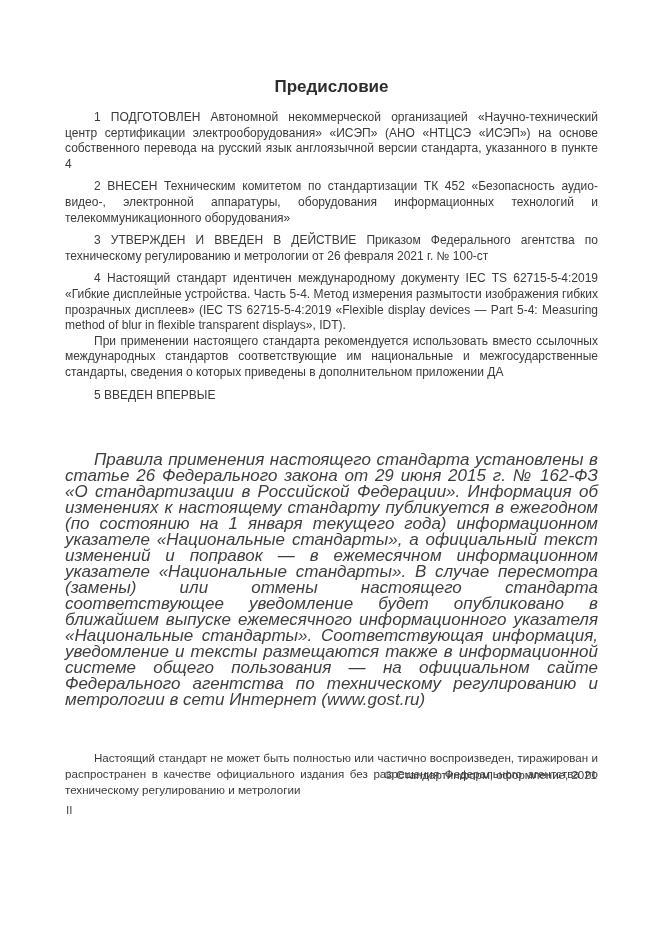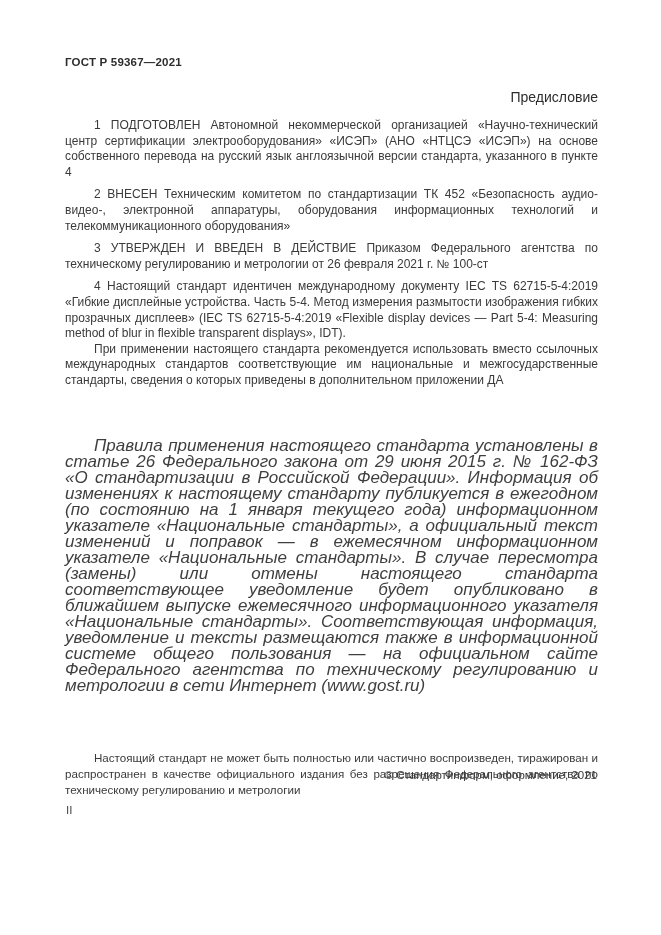--- a/index.html
+++ b/index.html
@@ -19,23 +19,23 @@
   .content {
     padding: 56px 63px 0 65px;
   }
   .doc-code {
     font-size: 11.5px;
     font-weight: 700;
     color: #2d2d2d;
     letter-spacing: 0.2px;
   }
   .section-title {
-    font-size: 14px;
-    font-weight: 400;
-    text-align: right;
+    font-size: 17px;
+    font-weight: 700;
+    text-align: center;
     color: #2d2d2d;
     margin: 21px 0 13px 0;
   }
   p.fw {
     font-size: 12px;
     line-height: 15.6px;
     text-align: justify;
     text-indent: 29px;
     margin: 0 0 7px 0;
   }
@@ -76,34 +76,34 @@
     left: 66px;
     font-size: 11.5px;
     color: #4a4a4a;
   }
 </style>
 </head>
 <body>
 
 <div class="page">
   <div class="content">
-    <div class="doc-code">ГОСТ Р 59367—2021</div>
 
     <div class="section-title">Предисловие</div>
 
     <p class="fw">1 ПОДГОТОВЛЕН Автономной некоммерческой организацией «Научно-технический центр сертификации электрооборудования» «ИСЭП» (АНО «НТЦСЭ «ИСЭП») на основе собственного перевода на русский язык англоязычной версии стандарта, указанного в пункте 4</p>
 
     <p class="fw">2 ВНЕСЕН Техническим комитетом по стандартизации ТК 452 «Безопасность аудио- видео-, электронной аппаратуры, оборудования информационных технологий и телекоммуникационного оборудования»</p>
 
     <p class="fw">3 УТВЕРЖДЕН И ВВЕДЕН В ДЕЙСТВИЕ Приказом Федерального агентства по техническому регулированию и метрологии от 26 февраля 2021 г. № 100-ст</p>
 
     <p class="fw tight">4 Настоящий стандарт идентичен международному документу IEC TS 62715-5-4:2019 «Гибкие дисплейные устройства. Часть 5-4. Метод измерения размытости изображения гибких прозрачных дисплеев» (IEC TS 62715-5-4:2019 «Flexible display devices — Part 5-4: Measuring method of blur in flexible transparent displays», IDT).</p>
 
     <p class="fw">При применении настоящего стандарта рекомендуется использовать вместо ссылочных международных стандартов соответствующие им национальные и межгосударственные стандарты, сведения о которых приведены в дополнительном приложении ДА</p>
 
+    <p class="fw">5 ВВЕДЕН ВПЕРВЫЕ</p>
 
     <p class="legal">Правила применения настоящего стандарта установлены в статье 26 Федерального закона от 29 июня 2015 г. № 162-ФЗ «О стандартизации в Российской Федерации». Информация об изменениях к настоящему стандарту публикуется в ежегодном (по состоянию на 1 января текущего года) информационном указателе «Национальные стандарты», а официальный текст изменений и поправок — в ежемесячном информационном указателе «Национальные стандарты». В случае пересмотра (замены) или отмены настоящего стандарта соответствующее уведомление будет опубликовано в ближайшем выпуске ежемесячного информационного указателя «Национальные стандарты». Соответствующая информация, уведомление и тексты размещаются также в информационной системе общего пользования — на официальном сайте Федерального агентства по техническому регулированию и метрологии в сети Интернет (www.gost.ru)</p>
   </div>
 
   <div class="copyright">© Стандартинформ, оформление, 2021</div>
 
   <p class="footer-notice">Настоящий стандарт не может быть полностью или частично воспроизведен, тиражирован и распространен в качестве официального издания без разрешения Федерального агентства по техническому регулированию и метрологии</p>
 
   <div class="page-num">II</div>
 </div>

